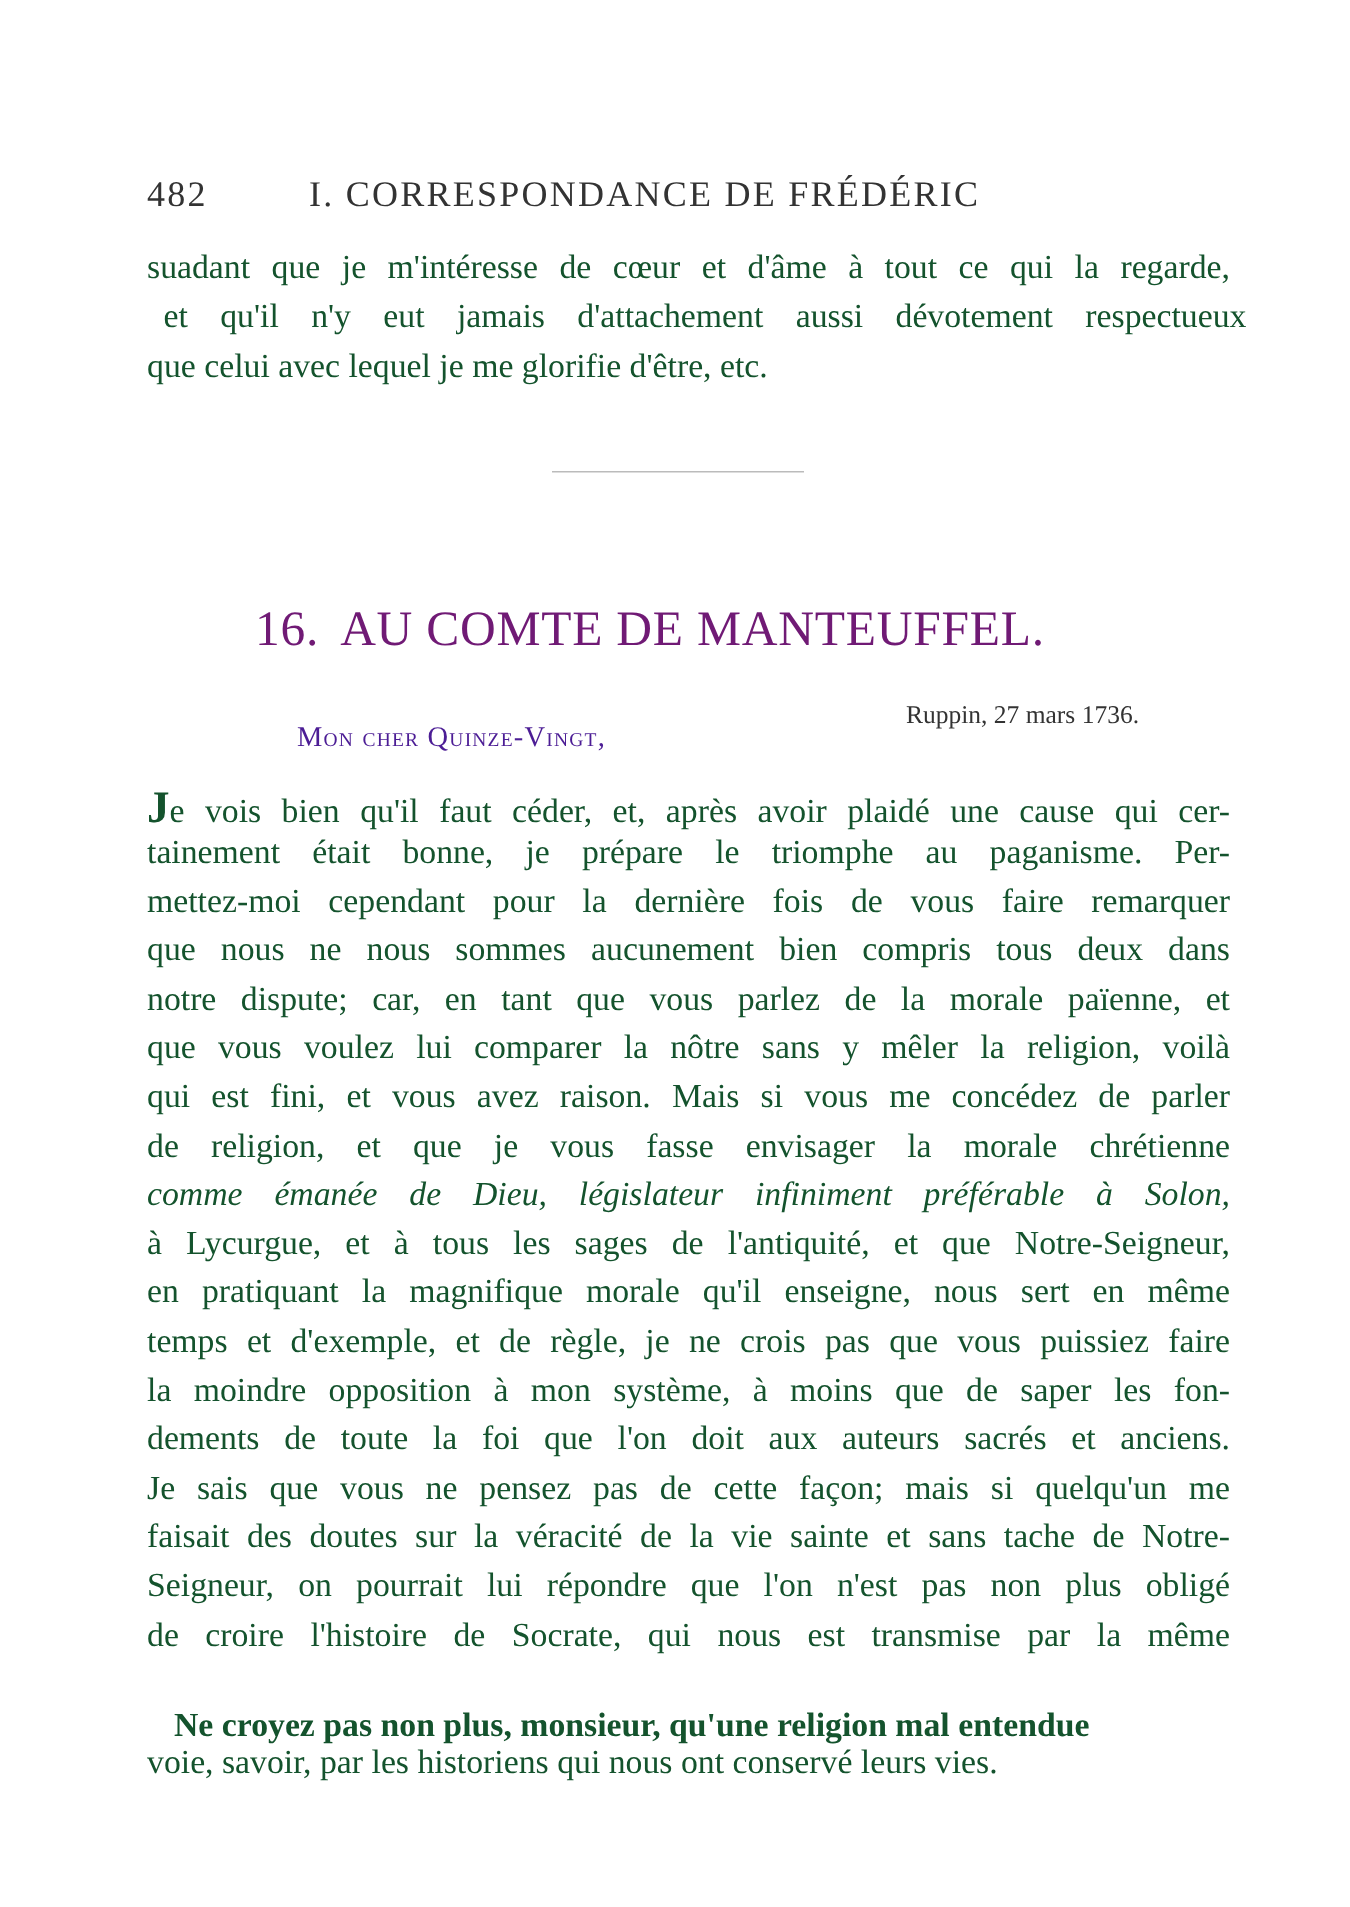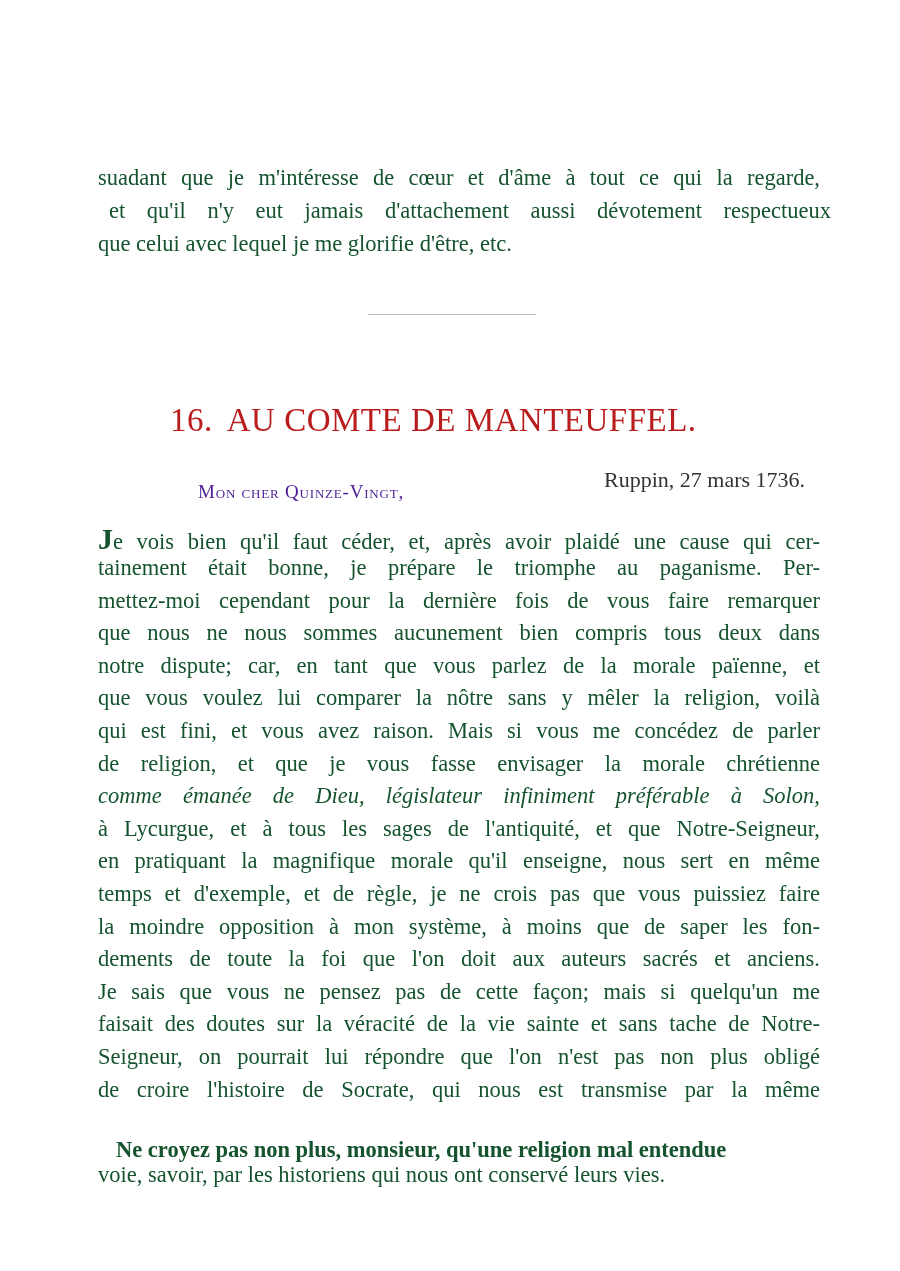--- a/index.html
+++ b/index.html
@@ -20,40 +20,44 @@
       font-size: 22.5px; white-space: nowrap;
       text-align: justify; text-align-last: justify; color: #14532d;
     }
     .line.last { text-align-last: left; }
     .divider {
       position: absolute; top: 314px; left: 368px; width: 168px; height: 0;
       border-top: 1px solid #bbb;
     }
     .letter-title {
       position: absolute; top: 402px; left: 170px; width: 600px;
-      font-size: 33px; letter-spacing: 0.5px; color: #b91c1c;
+      font-size: 33px; letter-spacing: 0.5px; color: #701a75;
     }
     .letter-title .num { margin-right: 14px; }
     .dateline {
       position: absolute; top: 467px; left: 604px;
-      font-size: 22px; color: #333; white-space: nowrap;
+      font-size: 17px; color: #333; white-space: nowrap;
     }
     .salutation {
       position: absolute; top: 481px; left: 198px;
       font-size: 19px; font-variant: small-caps; letter-spacing: 0.8px; color: #4c1d95;
       white-space: nowrap;
     }
     .dropcap { font-size: 30px; font-weight: bold; }
     .indent { padding-left: 18px; box-sizing: border-box; font-weight: bold; }
   </style>
 </head>
 <body>
 
 <div class="page">
 
+  <div class="running-head">
+    <span class="pageno">482</span>
+    <span class="title">I. CORRESPONDANCE DE FRÉDÉRIC</span>
+  </div>
 
   <div class="line" style="top:165px;">suadant que je m'intéresse de cœur et d'âme à tout ce qui la regarde,</div>
   <div class="line" style="top:198px;margin-left:11px;">et qu'il n'y eut jamais d'attachement aussi dévotement respectueux</div>
   <div class="line last" style="top:231px;">que celui avec lequel je me glorifie d'être, etc.</div>
 
   <div class="divider"></div>
 
   <div class="letter-title">
     <span class="num">16.</span><span>AU COMTE DE MANTEUFFEL.</span>
   </div>

